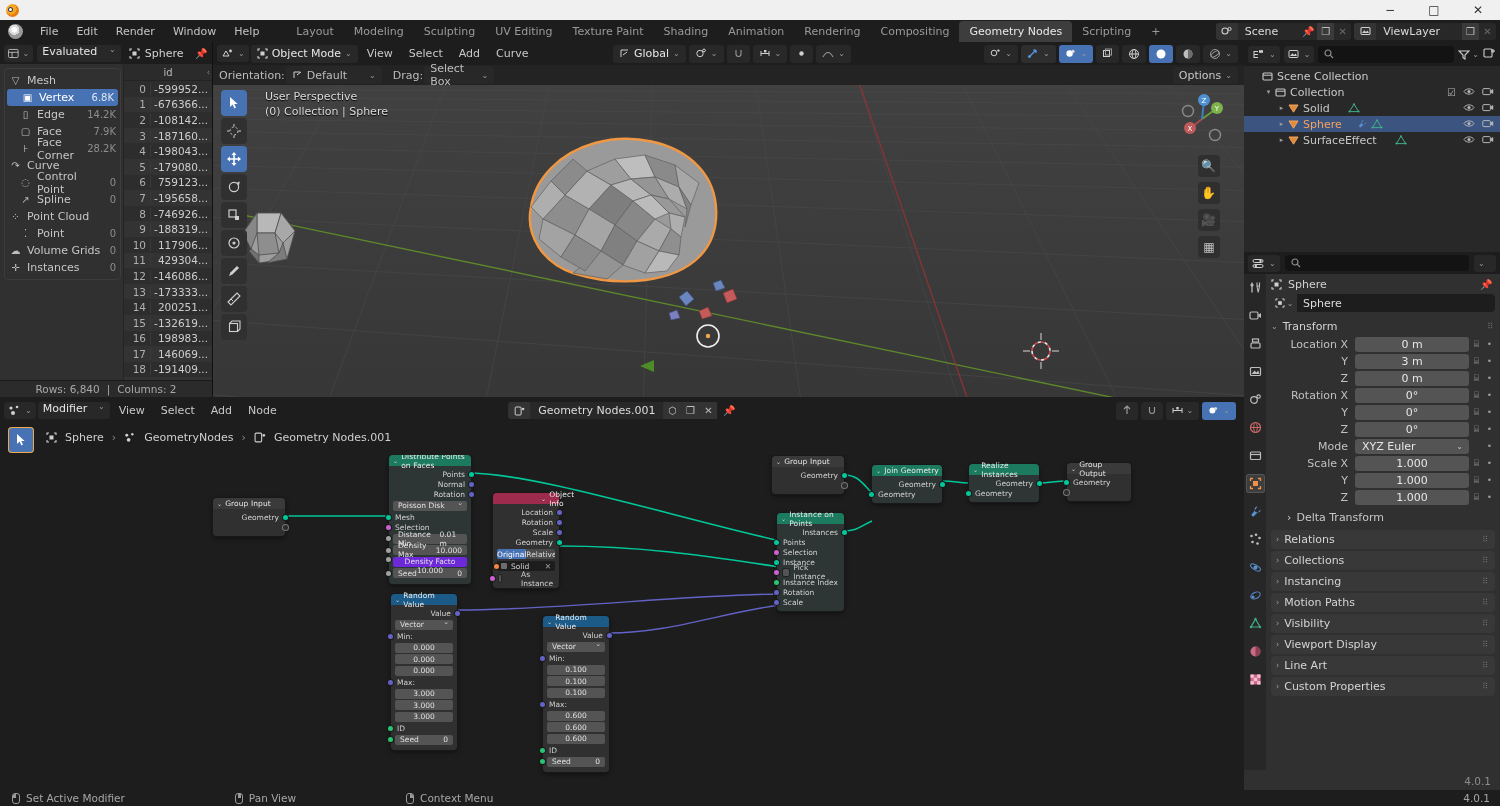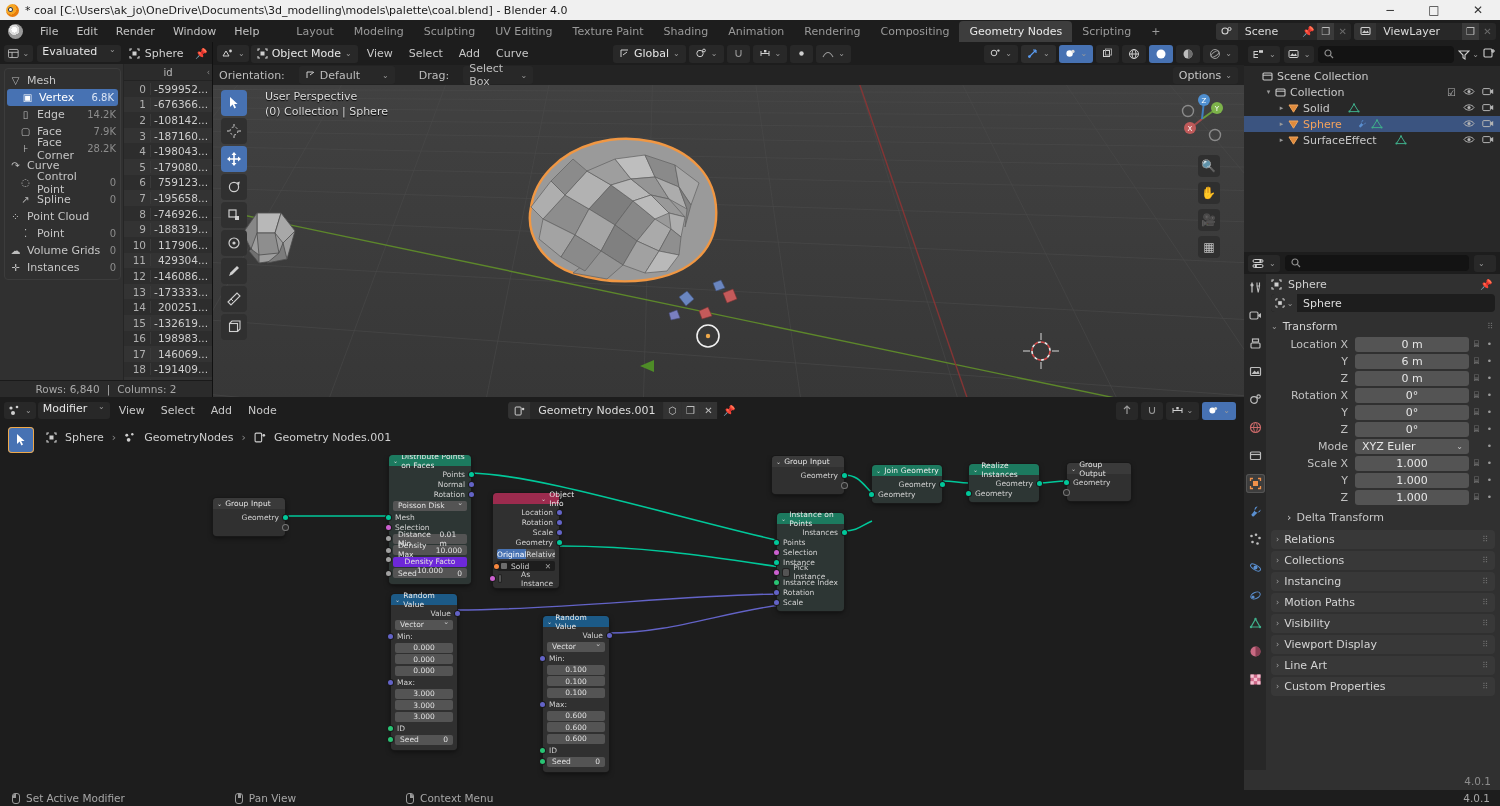--- a/index.html
+++ b/index.html
@@ -89,21 +89,21 @@
   .ss-footer{ position:absolute; bottom:0; left:0; right:0; height:17px; background:#2b2b2b;
     display:flex; align-items:center; justify-content:center; gap:7px; font-size:10.5px; color:#a9a9a9;
     border-top:1px solid #1a1a1a;}
 
   
   .viewport{
     position:absolute; left:213px; top:42px; width:1031px; height:355px;
     background:#3b3b3b; overflow:hidden;
   }
   .vp-header{ height:23px; background:#1d1d1d; display:flex; align-items:center; gap:2px; padding:0 4px; position:relative;}
-  .vp-subheader{ height:20px; background:#232323; display:flex; align-items:center; gap:14px; padding:0 6px; font-size:11px; color:#bdbdbd; position:relative;}
+  .vp-subheader{ height:20px; background:#232323; display:flex; align-items:center; gap:1px; padding:0 6px; font-size:11px; color:#bdbdbd; position:relative;}
   .vp-canvas{ position:absolute; left:0; top:43px; right:0; bottom:0;
      background:linear-gradient(#3e3e3e,#393939); overflow:hidden;}
   .vp-overlay{ position:absolute; left:52px; top:4px; font-size:11px; color:#dcdcdc; line-height:15px; text-shadow:0 1px 1px #000;}
   .toolcol{ position:absolute; left:8px; top:5px; width:26px; display:flex; flex-direction:column; gap:2px;}
   .toolbtn{ width:26px; height:26px; background:#303030; border-radius:4px; display:flex; align-items:center;justify-content:center; color:#c9c9c9;}
   .toolbtn.active{ background:#4772b3; color:#fff;}
   .gizmo{ position:absolute; right:14px; top:6px; width:56px;height:56px;}
   .vp-rightbtns{ position:absolute; right:24px; top:70px; display:flex;flex-direction:column; gap:5px;}
   .vp-rightbtns div{ width:22px;height:22px;background:#2f2f2f;border-radius:4px;display:flex;align-items:center;justify-content:center;color:#c0c0c0;font-size:12px;}
   .options-btn{ position:absolute; right:6px; top:2px; display:flex;align-items:center;gap:4px;height:17px;padding:0 6px;background:#282828;border-radius:3px;font-size:11px;color:#c8c8c8;}
@@ -210,21 +210,20 @@
   .rock{ position:absolute; left:290px; top:38px; width:225px; height:180px;}
   .lowpoly{ position:absolute; left:18px; top:118px; width:76px;height:72px;}
 </style>
 </head>
 <body>
 
 <div class="app">
 
   <div class="titlebar">
     <div class="blender-mark"></div>
-    <span>* coal [C:\Users\ak_jo\OneDrive\Documents\3d_modelling\models\palette\coal.blend] - Blender 4.0</span>
     <div class="win-btns">
       <div>−</div>
       <div>□</div>
       <div>✕</div>
     </div>
   </div>
 
   <div class="topbar">
     <div class="logo"></div>
     <div class="menu-item">File</div>
@@ -1121,21 +1120,21 @@
 
         <div id="pr-fields">
             <div class="prop-row">
               <div class="lab">Location X</div>
               <div class="fld">0 m</div>
               <div class="lk">⌸</div>
               <div class="dt">•</div>
             </div>
             <div class="prop-row">
               <div class="lab">Y</div>
-              <div class="fld">6 m</div>
+              <div class="fld">3 m</div>
               <div class="lk">⌸</div>
               <div class="dt">•</div>
             </div>
             <div class="prop-row">
               <div class="lab">Z</div>
               <div class="fld">0 m</div>
               <div class="lk">⌸</div>
               <div class="dt">•</div>
             </div>
             <div class="prop-row">

